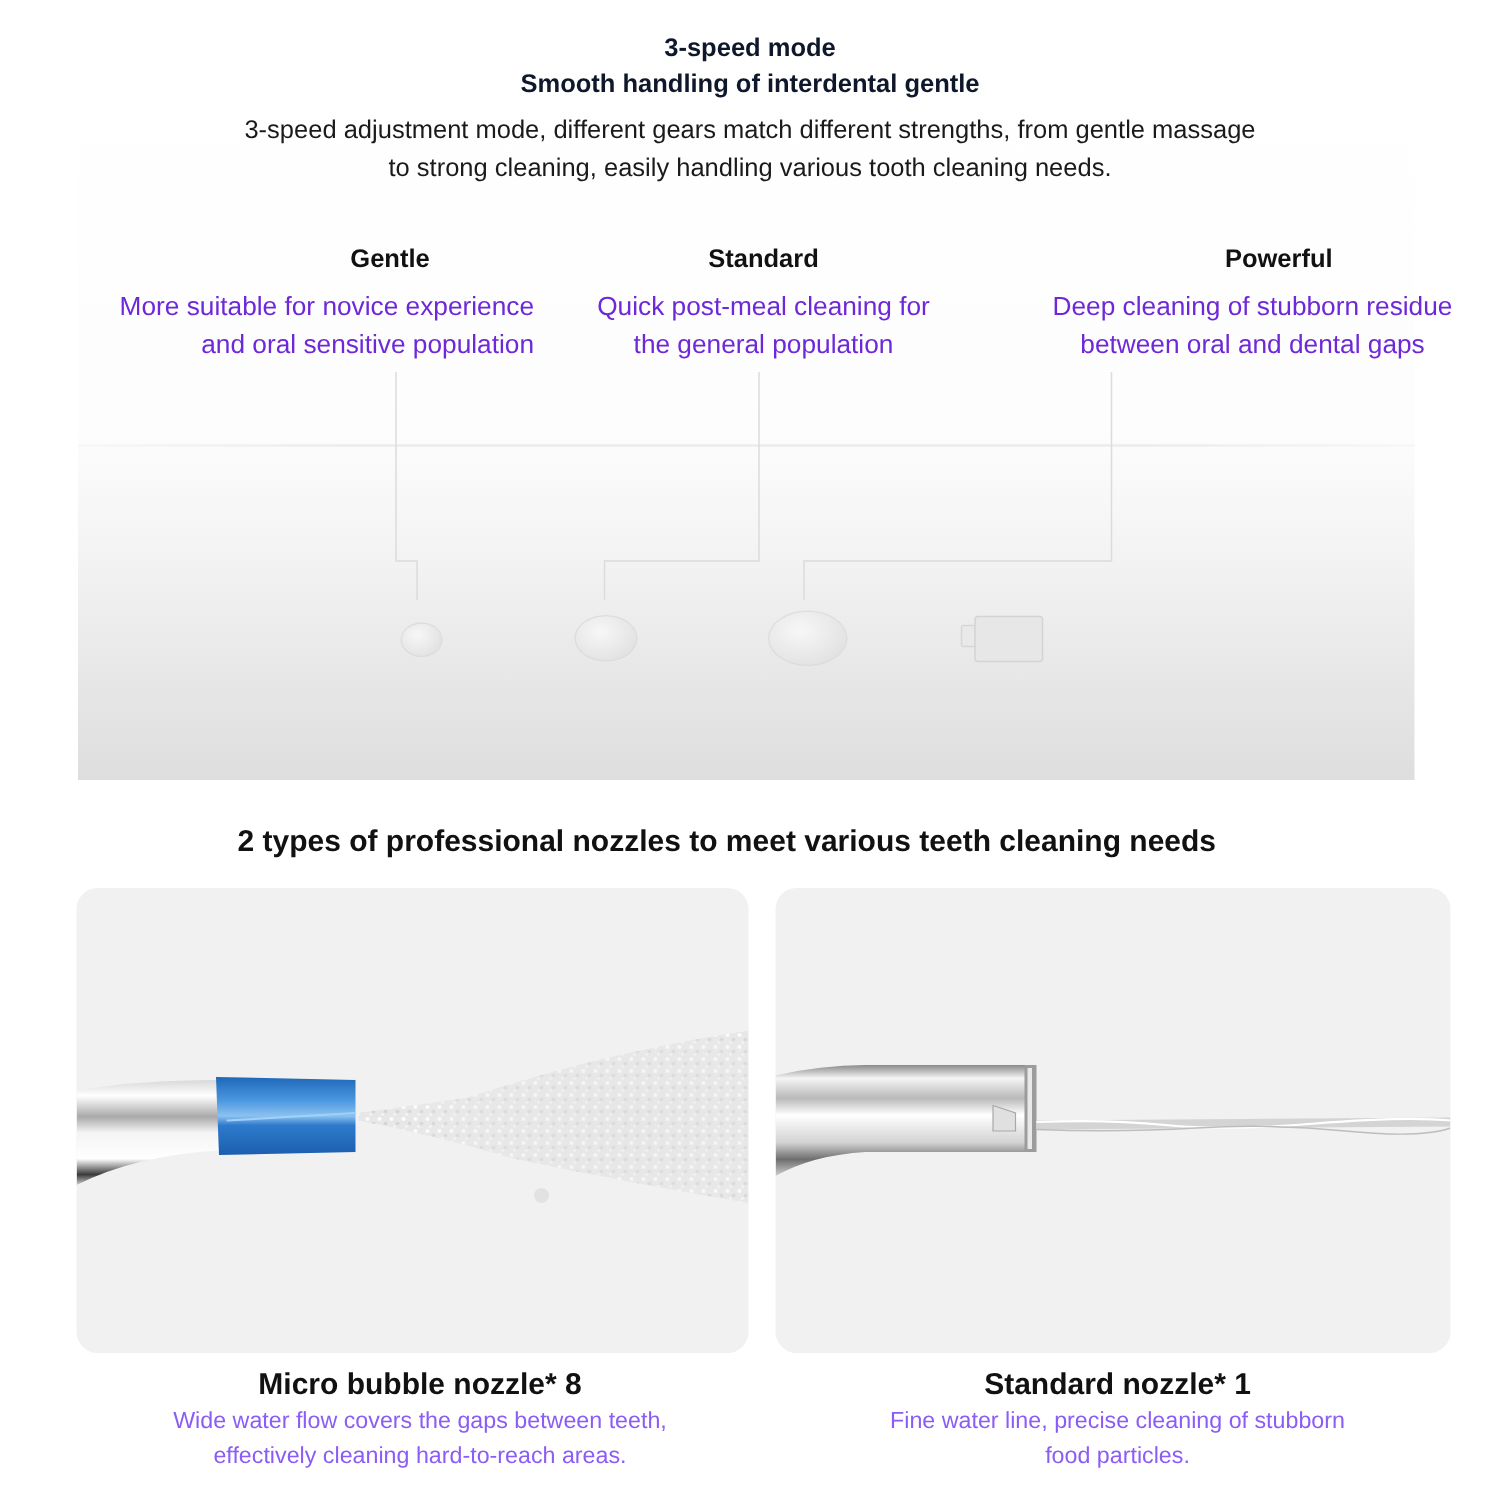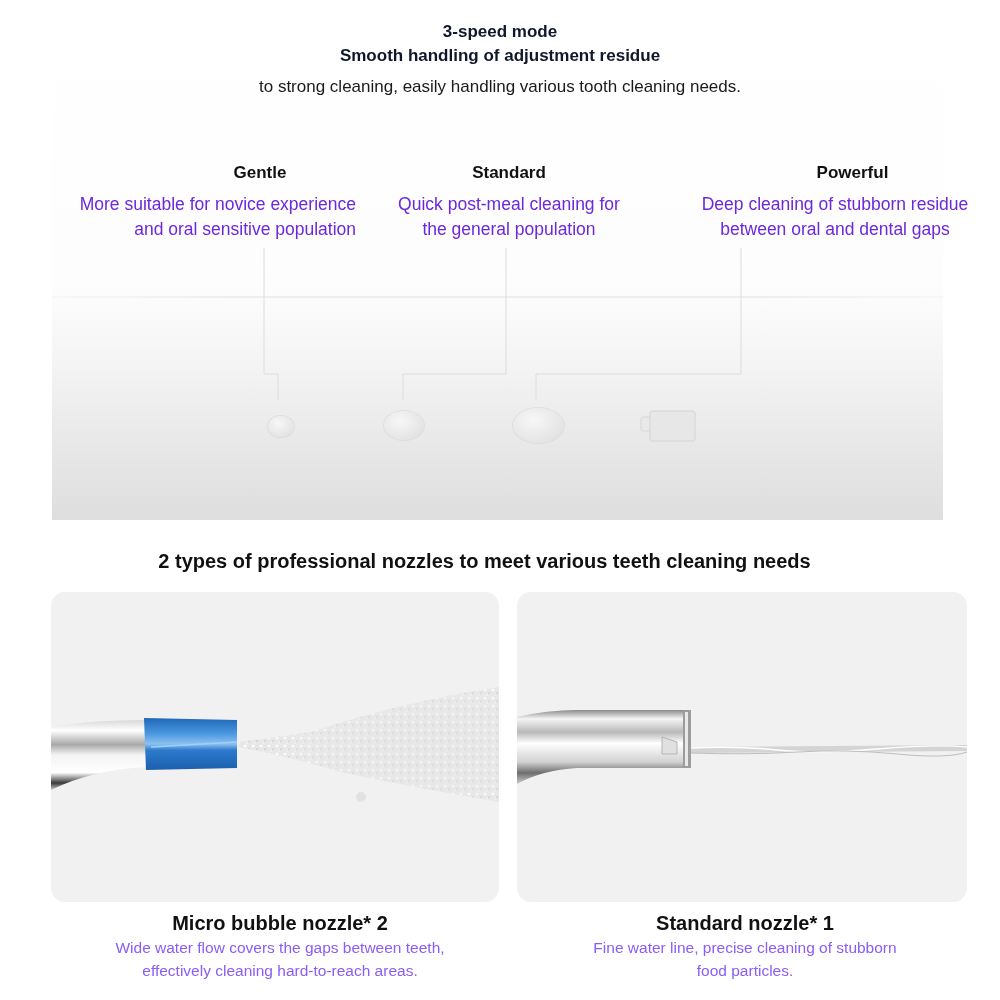--- a/index.html
+++ b/index.html
@@ -48,22 +48,23 @@
   </style>
 </head>
 <body>
 
 <div class="top-panel">
   <div class="device-edge"></div>
 </div>
 
 <div class="title-block">
   <div class="title-line">3-speed mode</div>
-  <div class="title-line">Smooth handling of adjustment residue</div>
+  <div class="title-line">Smooth handling of interdental gentle</div>
   <div class="desc-line">
+    <div>3-speed adjustment mode, different gears match different strengths, from gentle massage</div>
     <div>to strong cleaning, easily handling various tooth cleaning needs.</div>
   </div>
 </div>
 
 <div class="mode mode-gentle">
   <div class="mode-title">Gentle</div>
   <div class="mode-desc">
     <div>More suitable for novice experience</div>
     <div>and oral sensitive population</div>
   </div>
@@ -164,21 +165,21 @@
     <rect x="168" y="120" width="3" height="54" fill="#e9e9e9"></rect>
     <path d="M145,145 L160,150 L160,162 L145,162 Z" fill="#e0e0e0" stroke="#a8a8a8" stroke-width="0.8"></path>
 
     <path d="M174,158 L450,156" stroke="#d4d4d4" stroke-width="6" fill="none"></path>
     <path d="M174,156 Q220,154 260,158 T360,157 T450,155" stroke="#ffffff" stroke-width="1.5" fill="none"></path>
     <path d="M174,161 Q230,163 280,160 T380,162 T450,160" stroke="#bdbdbd" stroke-width="1" fill="none"></path>
   </svg>
 </div>
 
 <div class="caption caption-left">
-  <div class="cap-title">Micro bubble nozzle* 2</div>
+  <div class="cap-title">Micro bubble nozzle* 8</div>
   <div class="cap-desc">
     <div>Wide water flow covers the gaps between teeth,</div>
     <div>effectively cleaning hard-to-reach areas.</div>
   </div>
 </div>
 
 <div class="caption caption-right">
   <div class="cap-title">Standard nozzle* 1</div>
   <div class="cap-desc">
     <div>Fine water line, precise cleaning of stubborn</div>

